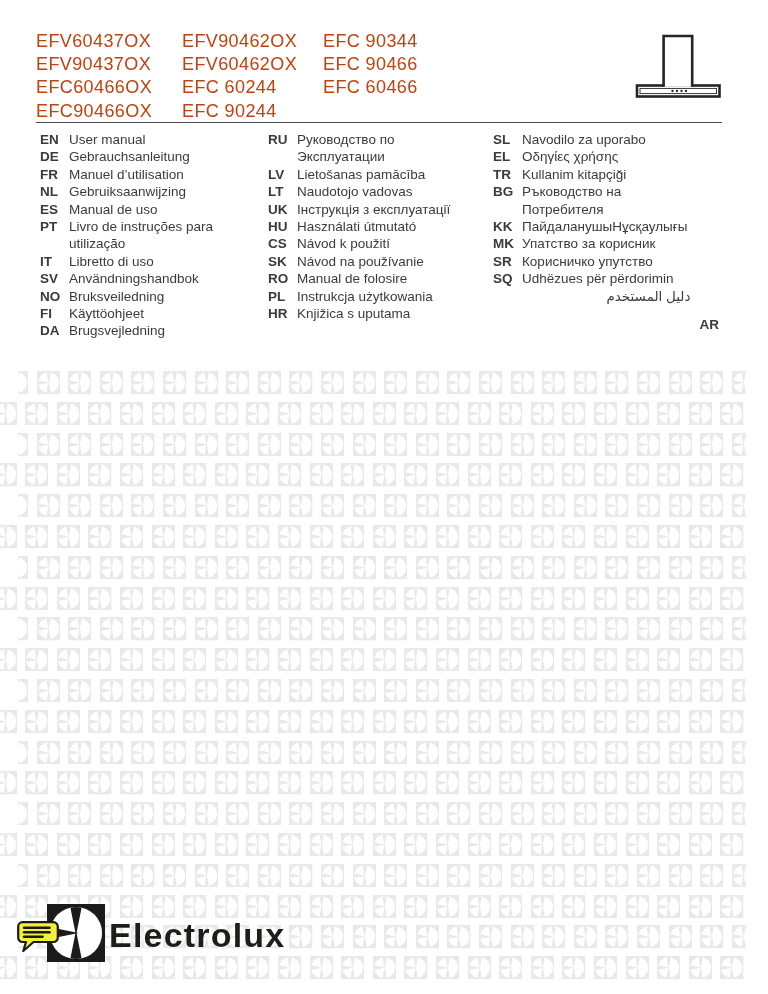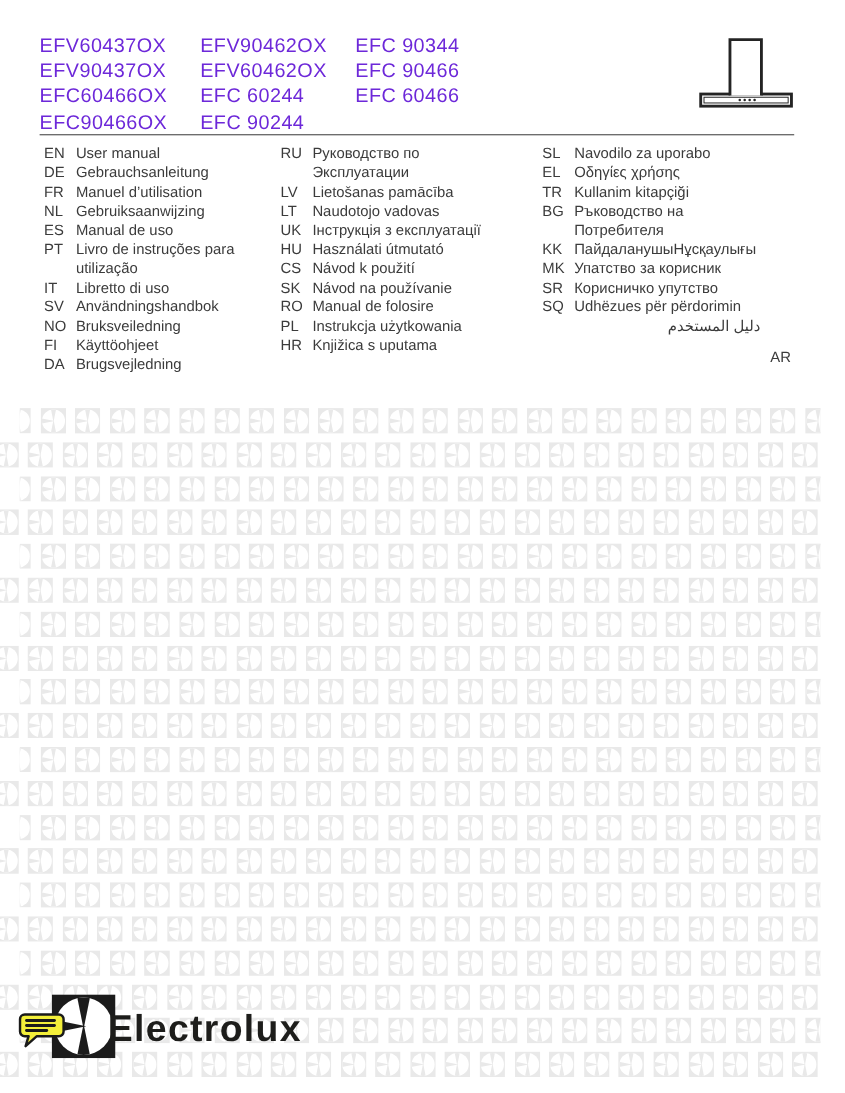--- a/index.html
+++ b/index.html
@@ -4,47 +4,47 @@
 <style>
   html,body{margin:0;padding:0;}
   body{
     width:768px;height:994px;background:#ffffff;overflow:hidden;position:relative;
     font-family:"Liberation Sans","DejaVu Sans",sans-serif;color:#3b3b3b;
   }
   .page{position:absolute;inset:0;}
   
   .models{position:absolute;top:30px;left:0;width:768px;}
   .model-col{position:absolute;top:0;}
-  .model-col div{font-size:18px;line-height:23.2px;color:#6d28d9;letter-spacing:.4px;white-space:pre;}
+  .model-col div{font-size:18px;line-height:23.2px;color:#c2410c;letter-spacing:.4px;white-space:pre;}
   .mc1{left:36px;} .mc2{left:182px;} .mc3{left:323px;}
   
   .rule{position:absolute;left:36px;top:122px;width:686px;height:0;border-top:1.6px solid #4a4a4a;}
   
   .hood{position:absolute;left:633px;top:20px;}
   
   .lang-col{position:absolute;top:131px;}
   .lc1{left:40px;width:190px;}
-  .lc2{left:255px;width:205px;}
+  .lc2{left:268px;width:205px;}
   .lc3{left:493px;width:226px;}
   .lang-row{display:flex;font-size:13.5px;line-height:17.4px;}
-  .lang-code{font-weight:normal;width:29px;flex:none;}
+  .lang-code{font-weight:bold;width:29px;flex:none;}
   .lc1 .lang-name{width:155px;}
   .lc2 .lang-name{width:172px;}
   .lc3 .lang-name{width:180px;}
   .lang-row.rtl{justify-content:flex-end;}
   .lang-row.rtl .lang-name{width:auto;direction:rtl;text-align:right;}
   .lang-row.rtl .lang-code{width:auto;margin-left:9px;margin-top:28px;}
   
   .pattern{position:absolute;left:0;top:371px;width:746px;height:609px;overflow:hidden;}
   .tile{position:absolute;width:23.3px;height:23.3px;fill:#e9e9e9;}
   .tile-clip{position:absolute;width:10.3px;height:23.3px;overflow:hidden;}
   .tile-clip svg{position:absolute;left:-13px;top:0;width:23.3px;height:23.3px;fill:#e9e9e9;}
   
   .logo-sq{position:absolute;left:47px;top:904px;width:58px;height:58px;fill:#1b1b1b;}
-  .wordmark{position:absolute;left:98px;top:918px;font-size:34px;font-weight:bold;
+  .wordmark{position:absolute;left:109px;top:918px;font-size:34px;font-weight:bold;
     letter-spacing:1.2px;color:#1d1d1b;line-height:34px;}
   .bubble{position:absolute;left:16px;top:921px;}
   .hidden-defs{position:absolute;width:0;height:0;}
 </style>
 </head>
 <body>
 
 <div class="page">
 
   <svg class="hidden-defs" aria-hidden="true">

